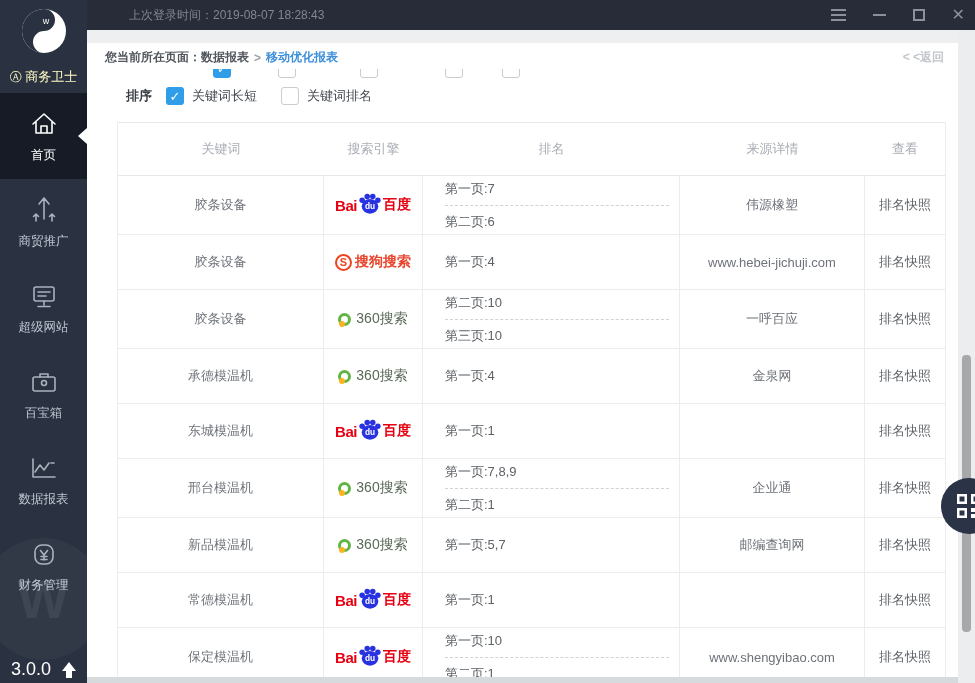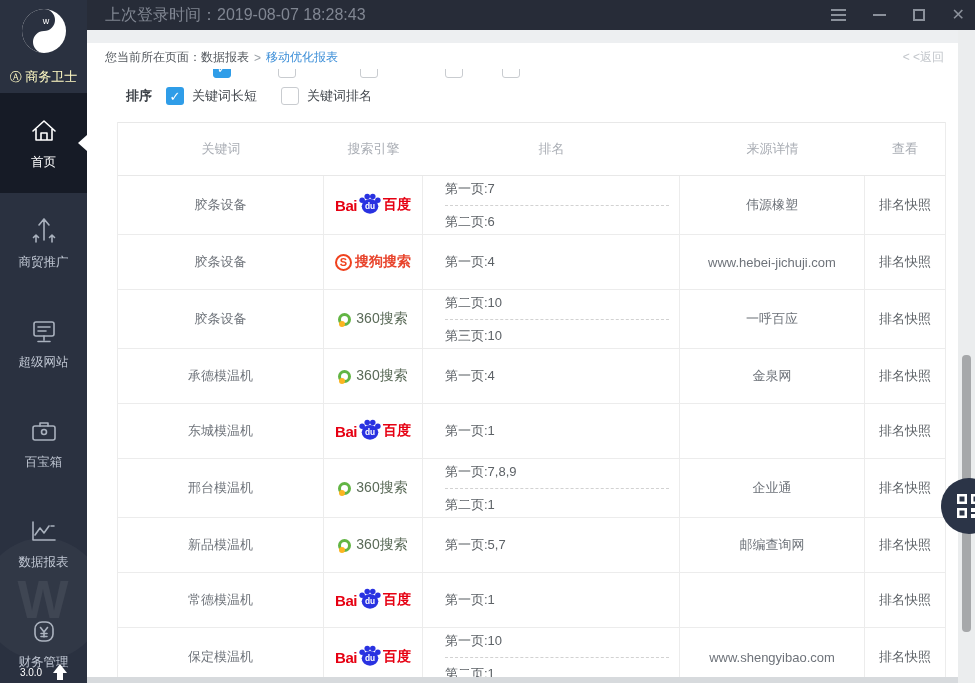--- a/index.html
+++ b/index.html
@@ -2,57 +2,57 @@
 <html><head>
 <meta charset="utf-8">
 <style>
   * { margin:0; padding:0; box-sizing:border-box; }
   html,body { width:975px; height:683px; overflow:hidden; font-family:"Liberation Sans","DejaVu Sans",sans-serif; }
   .page { position:relative; width:975px; height:683px; background:#edeff1; overflow:hidden; }
 
   
   .titlebar { position:absolute; left:87px; top:0; right:0; height:30px; background:#272c38;
               display:flex; align-items:center; padding-left:18px; }
-  .login-text { color:#808692; font-size:16px; }
+  .login-text { color:#808692; font-size:12px;margin-left:24px; }
   .win-controls { margin-left:auto; display:flex; align-items:center; gap:27px; padding-right:10px; }
   .wc { cursor:pointer; display:flex; flex-direction:column; justify-content:center; align-items:center; height:16px; }
   .wc-menu span { display:block; width:15px; height:2px; background:#8b919b; margin:1.5px 0; }
   .wc-min i { display:block; width:13px; height:2px; background:#8b919b; }
   .wc-max i { display:block; width:12px; height:12px; border:2px solid #8b919b; }
   .wc-close { color:#8b919b; font-size:16px; line-height:16px; }
 
   
   .sidebar { position:absolute; left:0; top:0; width:87px; height:683px; background:#2a3140; z-index:5; }
   .logo-block { position:relative; height:93px; }
   .logo-circle { position:absolute; left:50%; top:7px; transform:translateX(-50%); }
   .brand-line { position:absolute; bottom:7px; width:100%; text-align:center; color:#fef9c3; font-size:13px; }
   .brand-badge { font-size:12px; }
-  .side-item { position:relative; height:100px; display:flex; flex-direction:column; align-items:center;
+  .side-item { position:relative; height:86px; display:flex; flex-direction:column; align-items:center;
                justify-content:center; gap:7px; cursor:pointer; }
   .side-item .lbl { color:#bfc6d2; font-size:12.5px; }
   .side-item svg { stroke:#a9b1bd; }
   .side-item.active { background:#161b26; }
   .side-item.active .lbl { color:#ffffff; }
   .side-item.active svg { stroke:#ffffff; }
   .side-item.active::after { content:''; position:absolute; right:0; top:50%; margin-top:-8px;
         border-top:8px solid transparent; border-bottom:8px solid transparent; border-right:9px solid #ffffff; }
   .watermark { position:absolute; left:-18px; top:538px; width:122px; height:122px; border-radius:50%;
                background:rgba(255,255,255,0.035); display:flex; align-items:center; justify-content:center;
                font-size:54px; font-weight:bold; color:rgba(255,255,255,0.07); }
   .version-row { position:absolute; bottom:3px; left:0; width:100%; display:flex; align-items:center;
-                 justify-content:center; gap:11px; color:#fff; font-size:10px; }
+                 justify-content:center; gap:11px; color:#fff; font-size:18px; }
   .up-arr { position:relative; width:14px; height:16px; display:inline-block; cursor:pointer; }
   .up-arr::before { content:''; position:absolute; left:0; top:0;
         border-left:7px solid transparent; border-right:7px solid transparent; border-bottom:9px solid #fff; }
   .up-arr::after { content:''; position:absolute; left:4px; top:9px; width:6px; height:7px; background:#fff; }
 
   
   .crumbbar { position:absolute; left:87px; top:43px; right:17px; height:30px; background:#fff;
               border-bottom:1px solid #e4e6e8; display:flex; align-items:center; font-size:12px;
-              padding:0 14px 0 18px; }
+              padding:0 14px 0 18px;font-weight:bold; }
   .crumb-static { color:#52575d; }
   .crumb-sep { color:#9aa0a6; margin:0 5px; }
   .crumb-current { color:#3d8fd8; cursor:pointer; }
   .back-link { margin-left:auto; color:#c2c6cb; cursor:pointer; }
 
   
   .panel { position:absolute; left:87px; top:69px; width:871px; height:608px; background:#fff; overflow:hidden; }
   .bottom-strip { position:absolute; left:87px; bottom:0; width:871px; height:6px; background:#d7dadd; }
 
   .pcheck { position:absolute; top:-9px; width:18px; height:18px; border:1px solid #c9ccd0; border-radius:3px;

